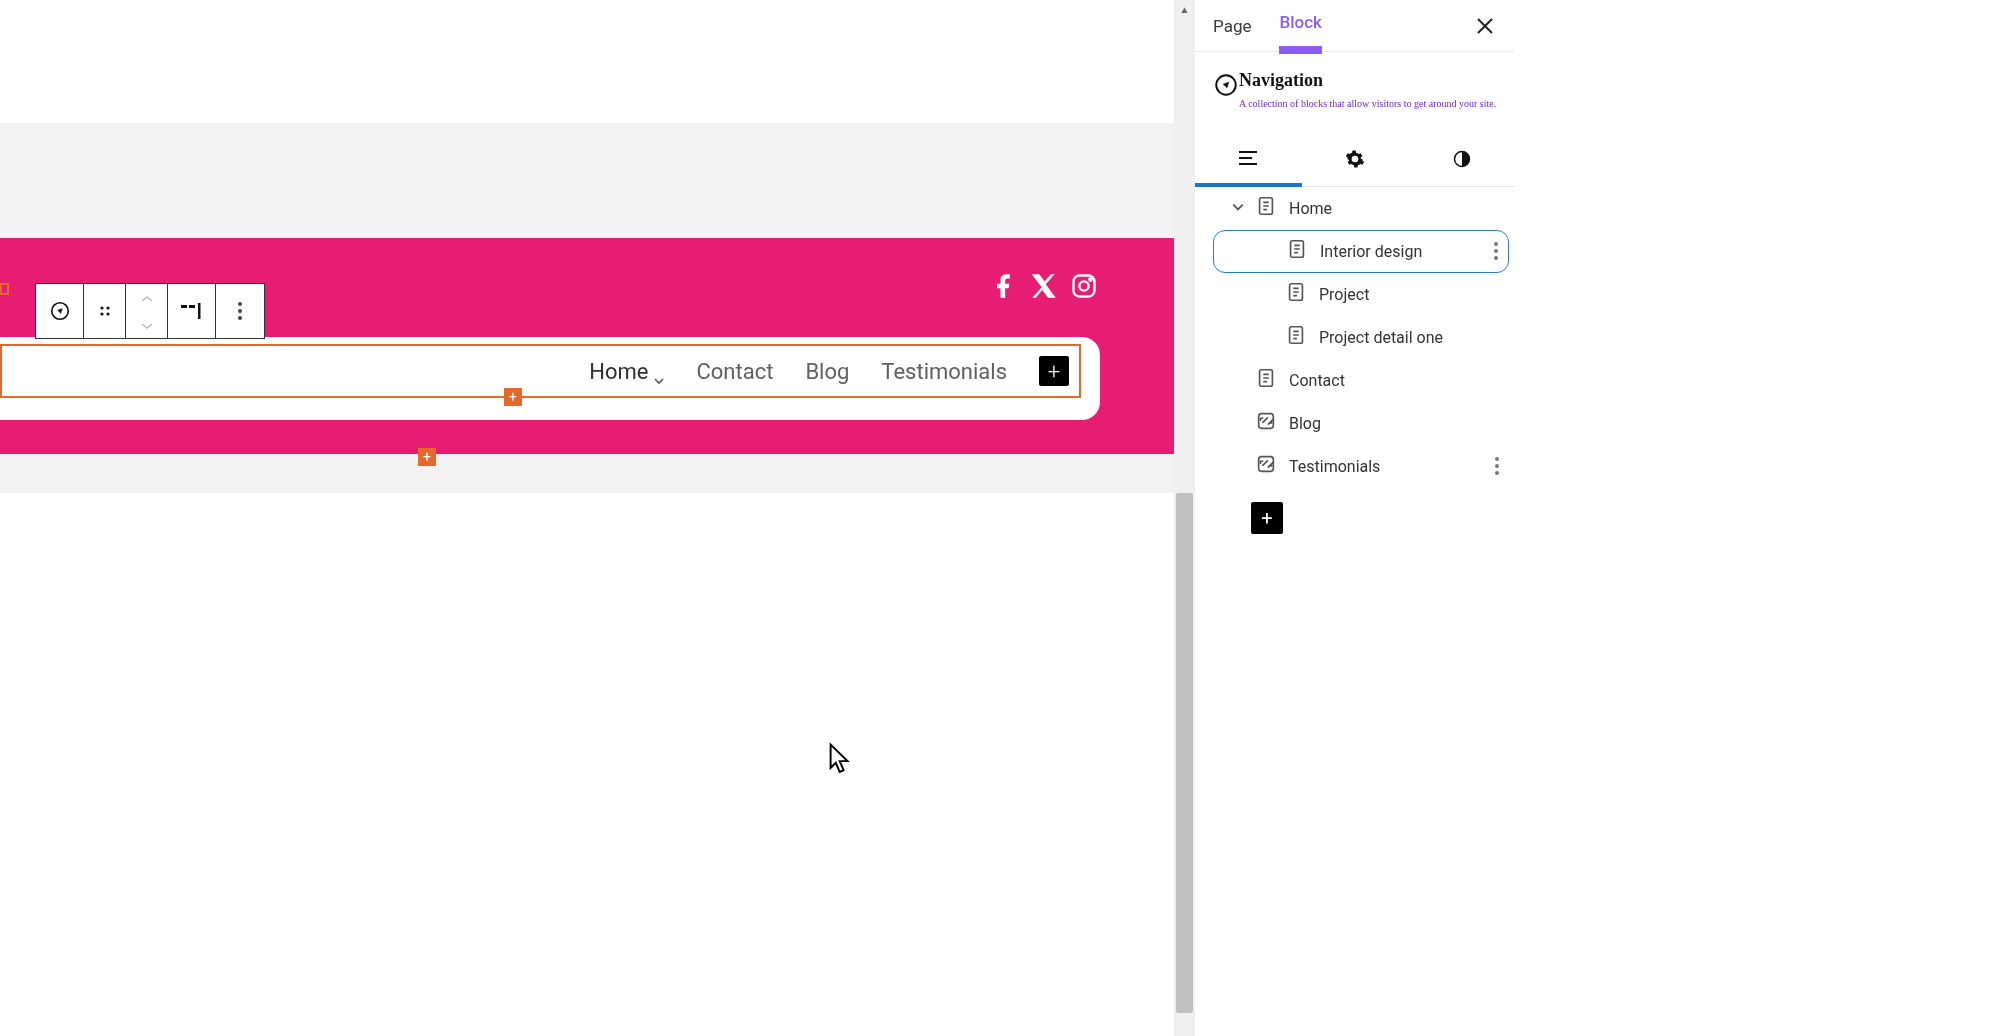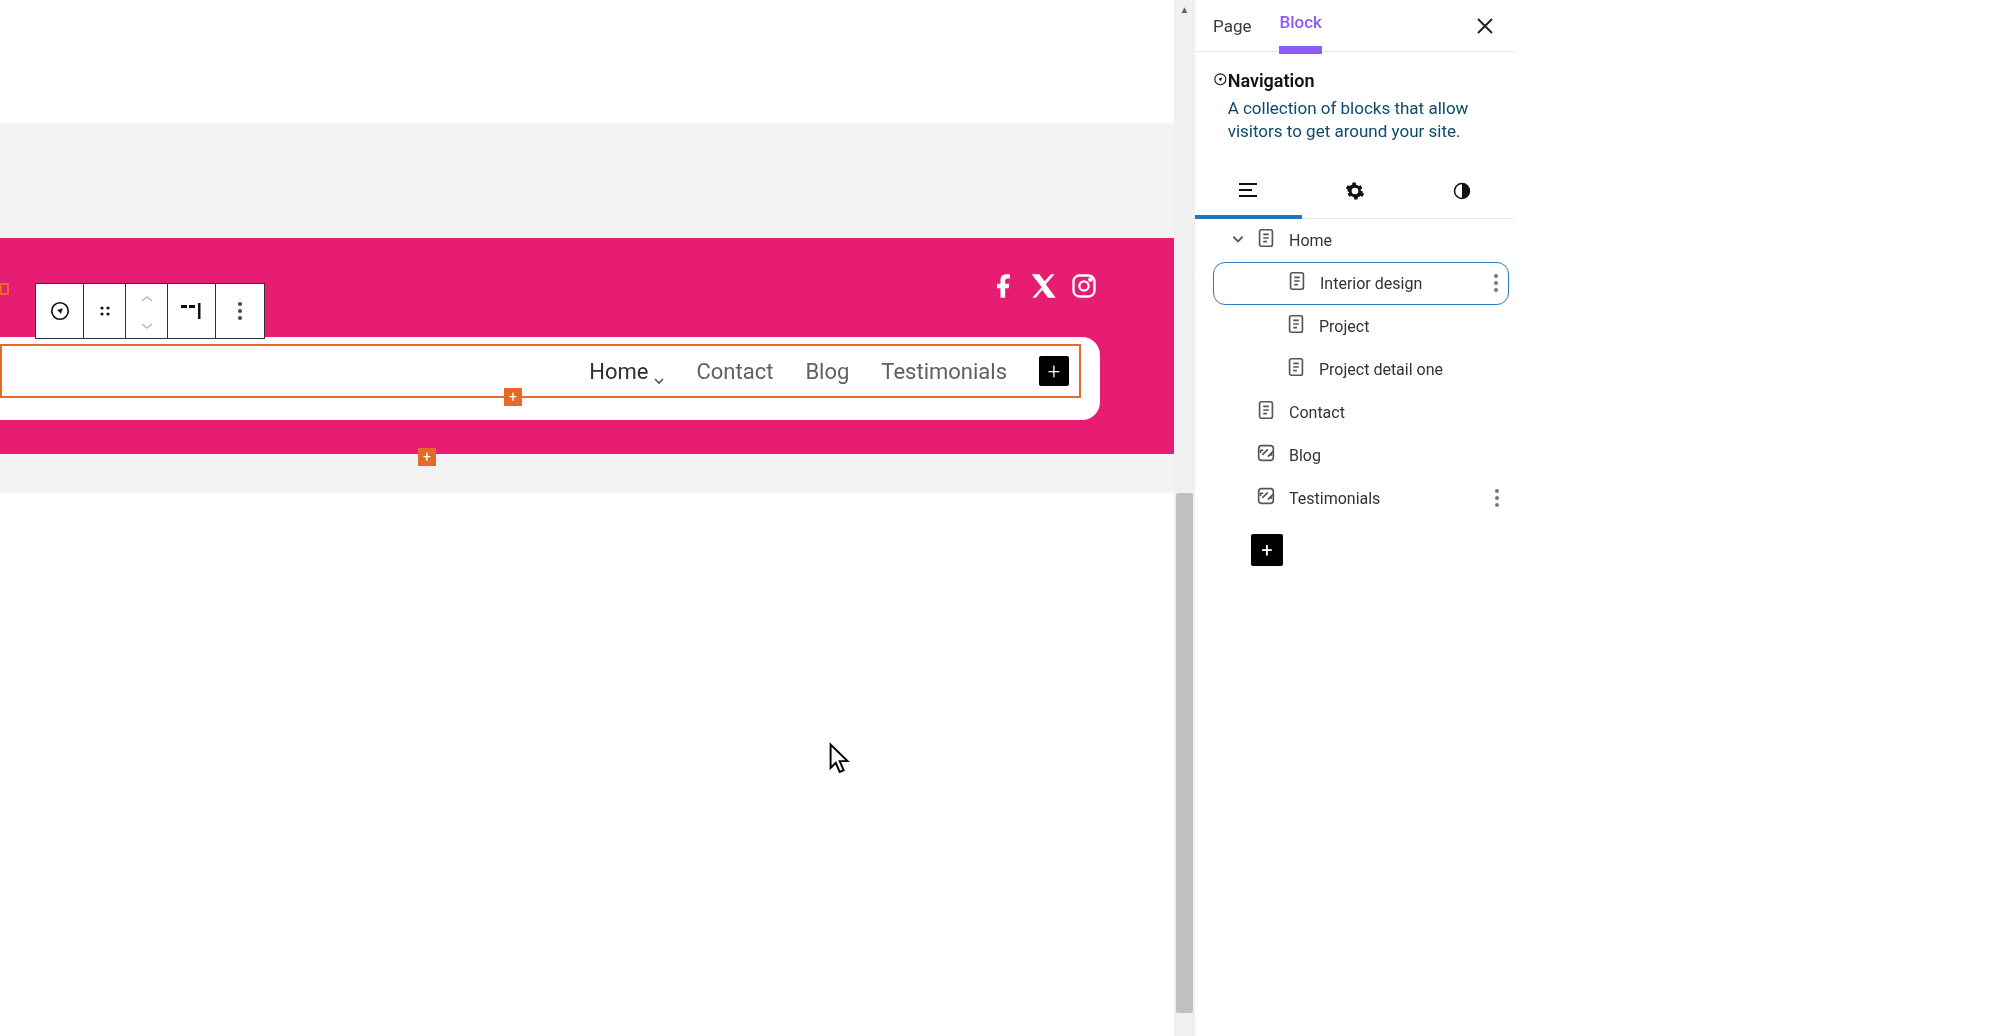--- a/index.html
+++ b/index.html
@@ -189,24 +189,25 @@
 .sb-close {
   position: absolute;
   right: 18px;
   top: 14px;
   width: 24px;
   height: 24px;
 }
 .sb-block-head {
   padding: 18px 18px 22px 18px;
   display: flex;
+  font-family: Liberation Serif, serif;
 }
 .sb-block-head .icon { width: 26px; height: 26px; margin-top: 2px; }
 .sb-block-head h3 { font-size: 18px; font-weight: 600; color: #111; margin-bottom: 6px; }
-.sb-block-head p { font-size: 17px; color: #0c4a6e; line-height: 1.35; }
+.sb-block-head p { font-size: 10px; color: #6d28d9; line-height: 1.35; }
 .sb-subtabs {
   display: flex;
   height: 54px;
   border-bottom: 1px solid #e8e8e8;
 }
 .sb-subtab {
   flex: 1;
   display: flex;
   align-items: center;
   justify-content: center;

